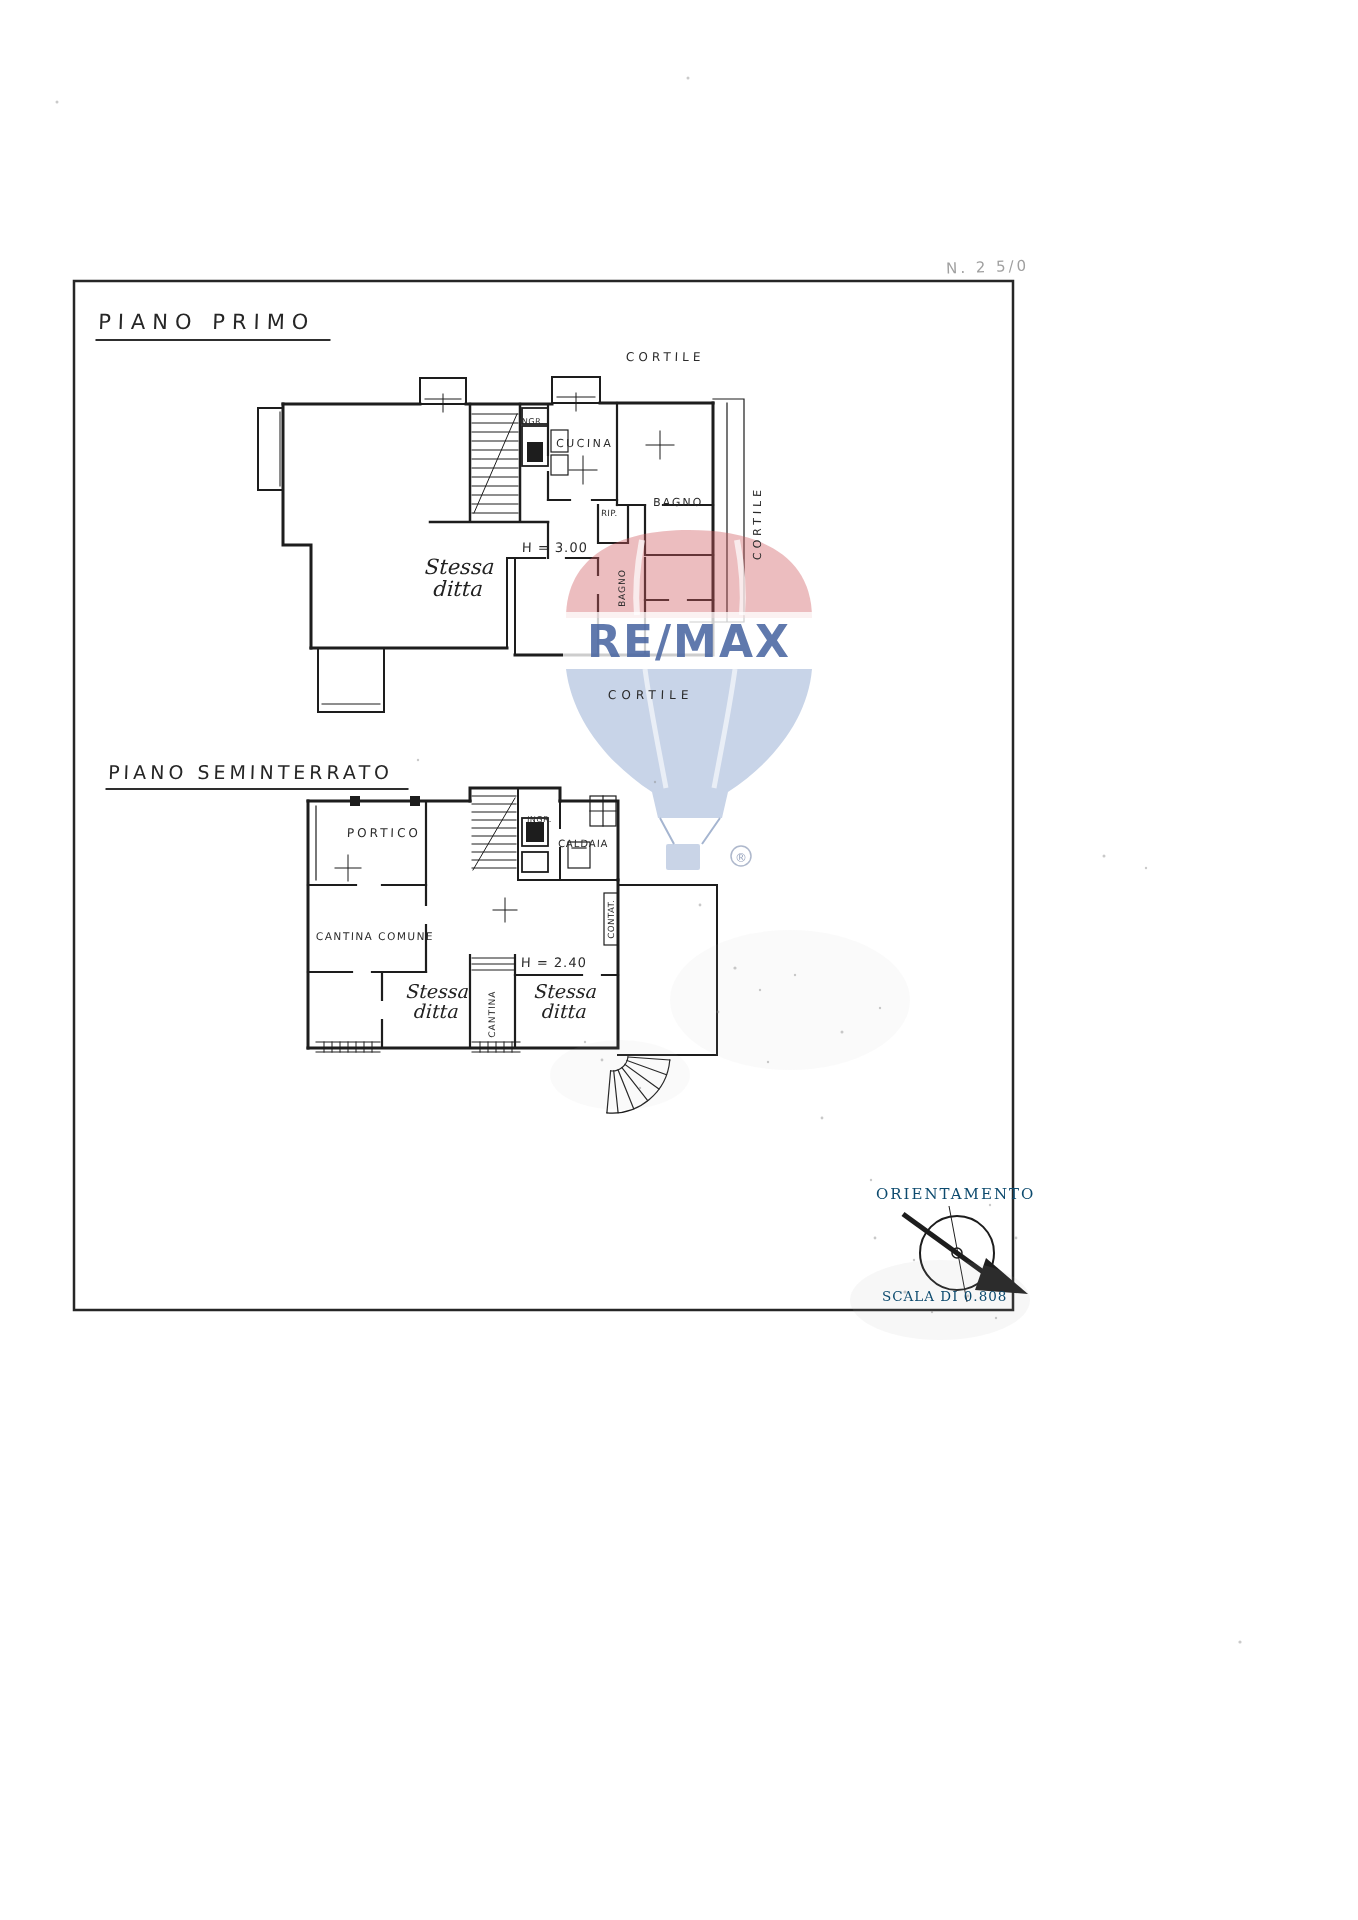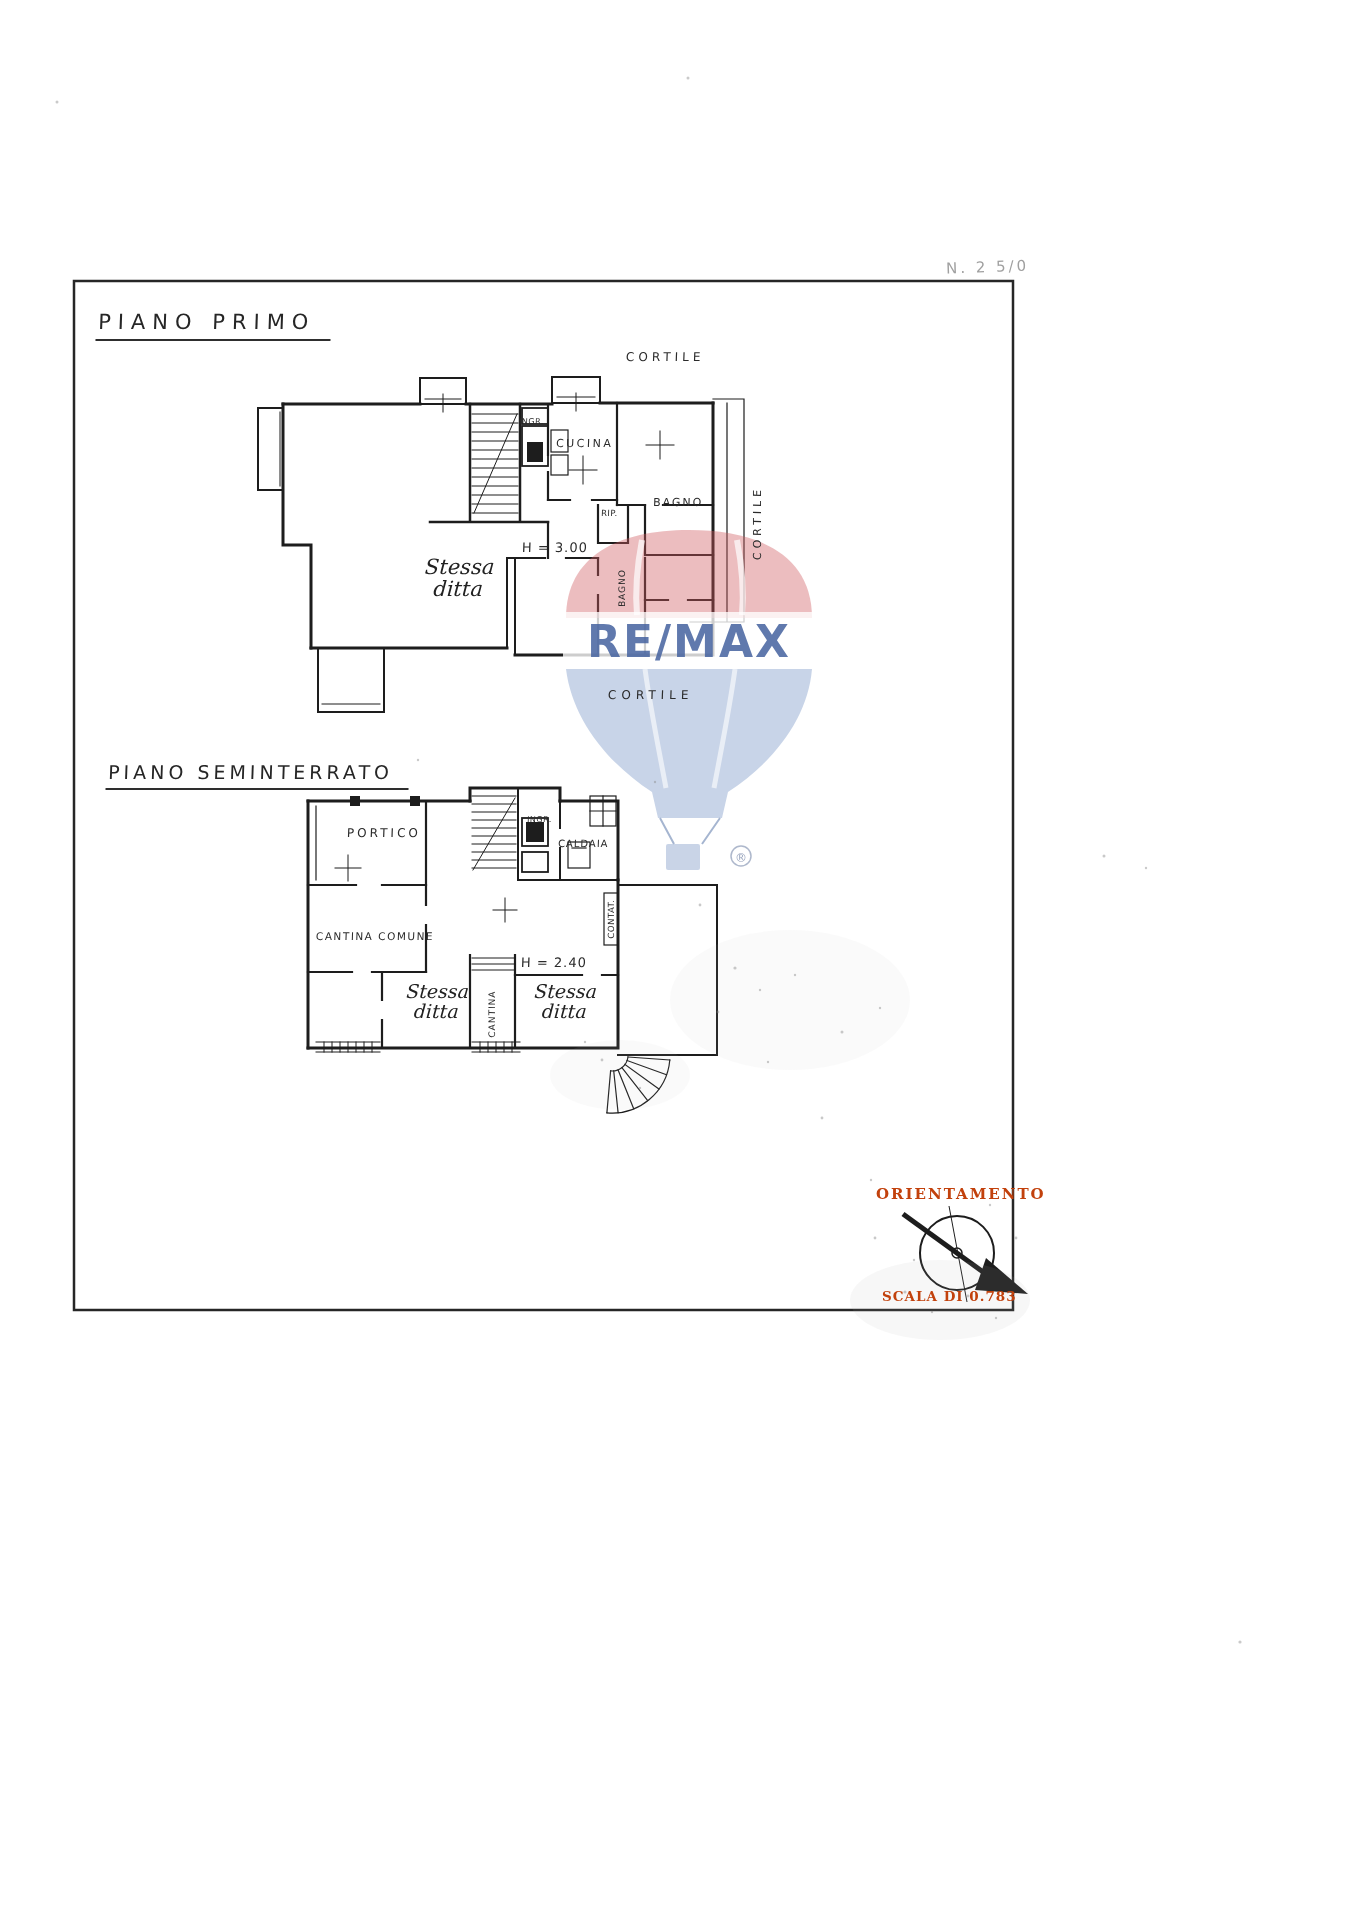--- a/index.html
+++ b/index.html
@@ -20,22 +20,22 @@
   .vert{
     transform:translate(-50%,-50%) rotate(-90deg) skewX(-2deg);
     transform-origin:center center;
   }
   .script{
     font-family:"DejaVu Serif",serif;font-style:italic;font-size:21px;
     line-height:1.05;text-align:center;transform:skewX(-4deg);color:#222;
   }
   .script2{font-size:19px;}
   .serif{
-    font-family:"DejaVu Serif",serif;font-weight:bold;transform:none;
-    color:#c2410c;
+    font-family:"DejaVu Serif",serif;font-weight:normal;transform:none;
+    color:#0c4a6e;
   }
   .corner-note{
     color:#909090;font-size:15px;letter-spacing:3px;opacity:.85;
     transform:rotate(-2deg);
   }
 </style>
 </head>
 <body>
 
 <div class="page">
@@ -308,15 +308,15 @@
 
   <div class="lbl vert" style="left:492px;top:1014px;font-size:9px;letter-spacing:1px">CANTINA</div>
 
   <div class="lbl script script2" style="left:522px;top:982px;width:86px">
     <div>Stessa</div>
     <div>ditta</div>
   </div>
 
   <div class="lbl serif" style="left:876px;top:1185px;font-size:15px;letter-spacing:2px">ORIENTAMENTO</div>
 
-  <div class="lbl serif" style="left:882px;top:1288px;font-size:13.5px;letter-spacing:1px">SCALA DI 0.783</div>
+  <div class="lbl serif" style="left:882px;top:1288px;font-size:13.5px;letter-spacing:1px">SCALA DI 0.808</div>
 
 </div>
 
 </body></html>

